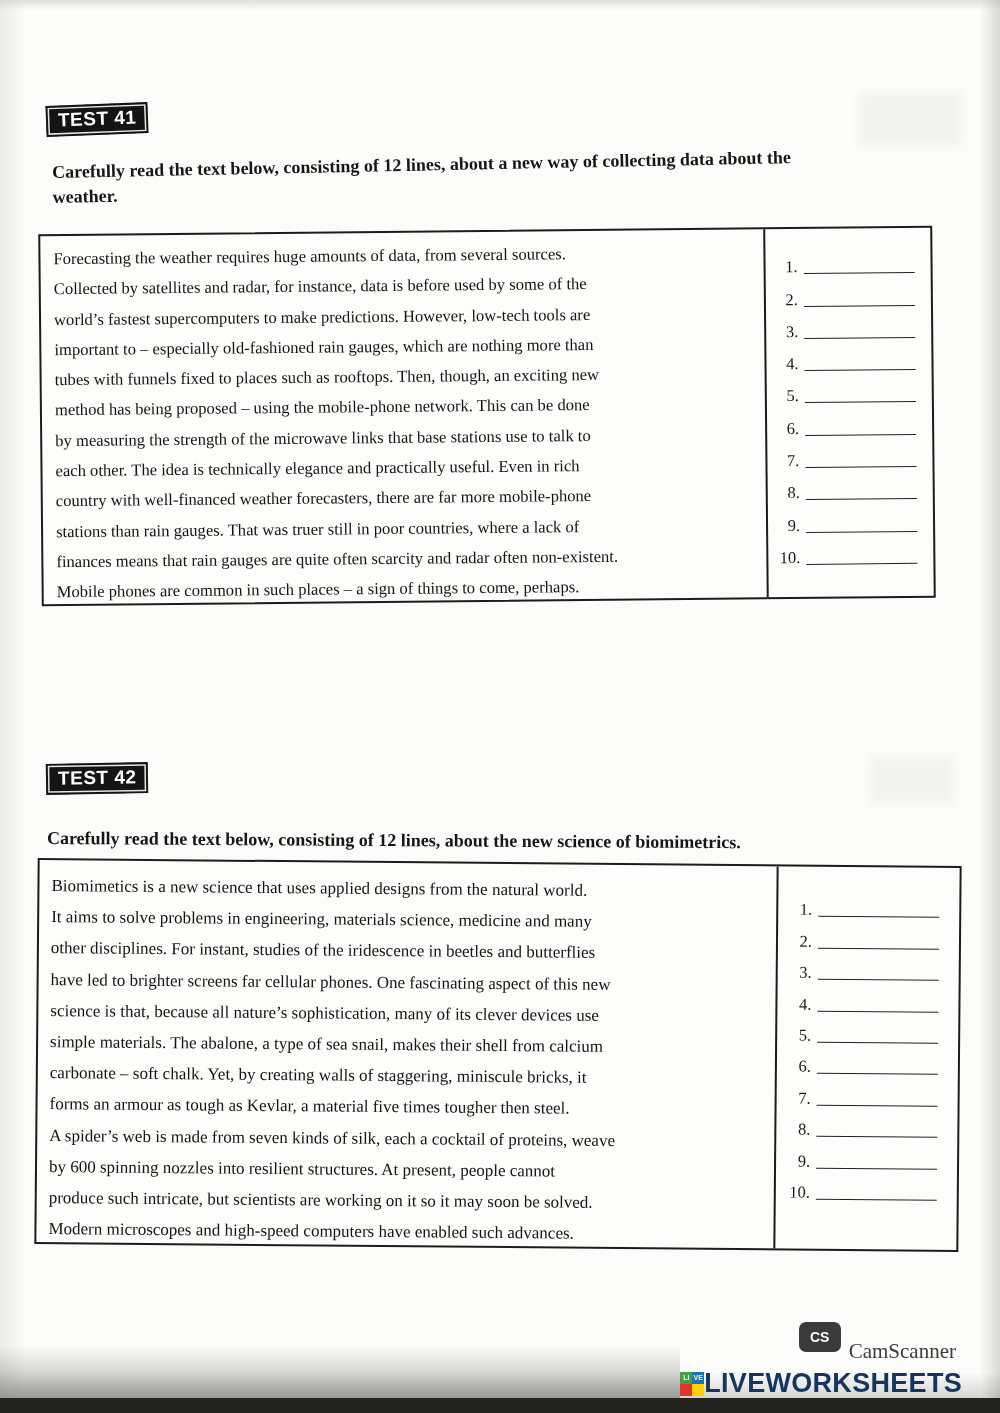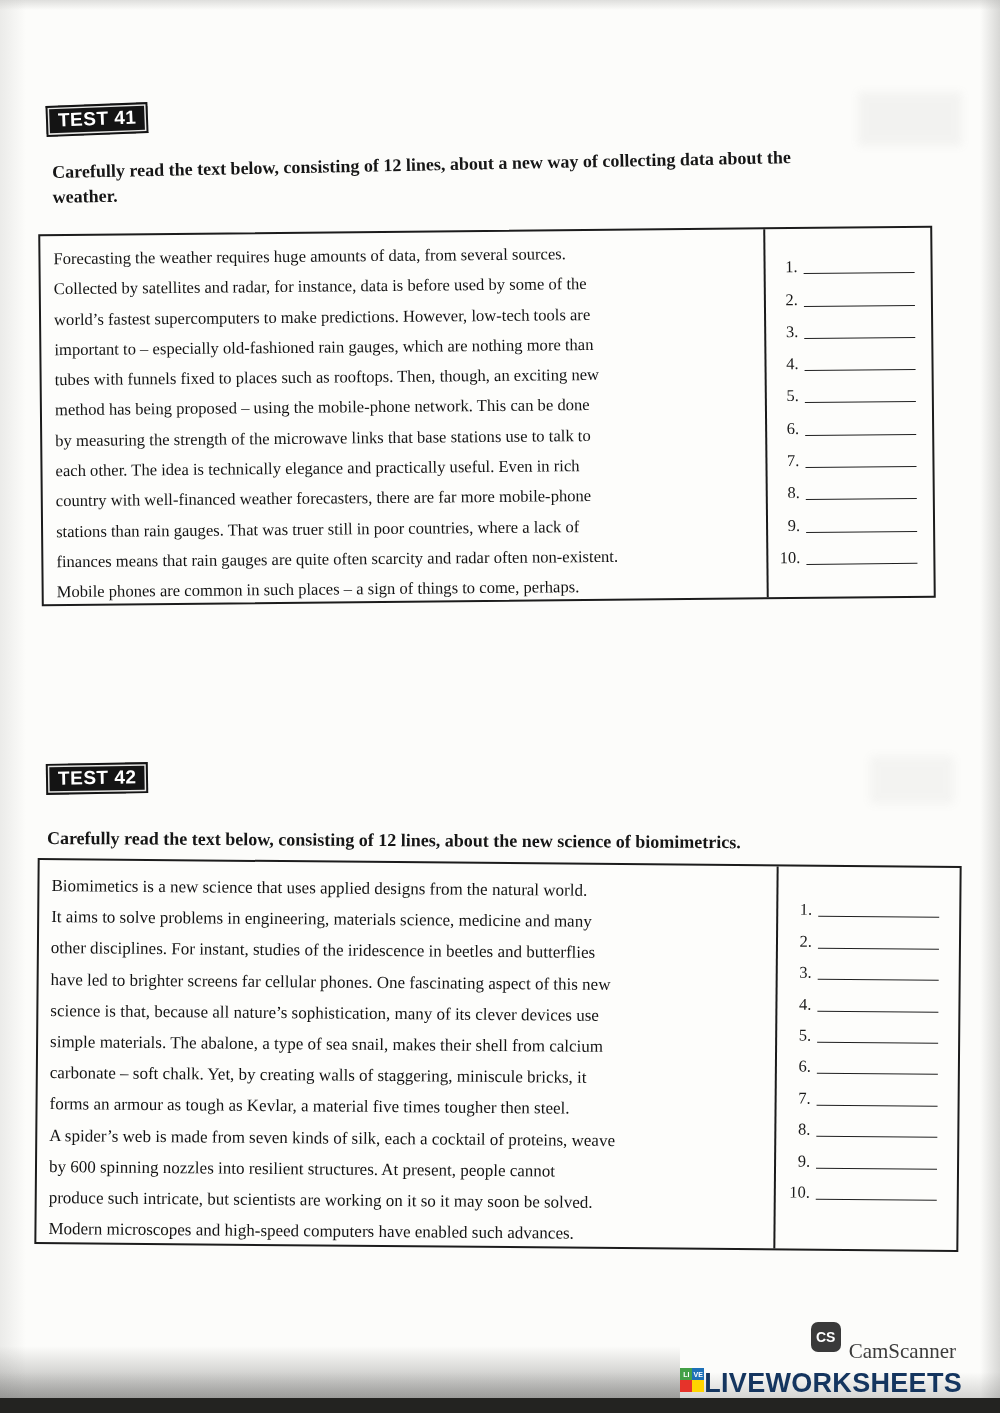--- a/index.html
+++ b/index.html
@@ -54,26 +54,26 @@
   .answers41 .ans-row { height:32.3px; }
   .answers42 { width:183px; padding:22px 20px 0 8px; }
   .answers42 .ans-row { height:31.4px; }
 
   .ans-row { display:flex; align-items:flex-end; }
   .ans-num { width:32px; text-align:right; font-size:16.5px; color:#1a1a1a; padding-right:6px; line-height:20px; }
   .ans-line { flex:1; border-bottom:1.7px solid #1f1f1f; height:16px; margin-bottom:3px; }
 
   
   .camscanner { position:absolute; right:44px; bottom:49px; display:flex; align-items:center; gap:8px; }
-  .cs-icon { width:30px; height:30px; background:#3a3a3a; border-radius:7px; color:#fff;
+  .cs-icon { width:42px; height:30px; background:#3a3a3a; border-radius:7px; color:#fff;
     font-family:"Liberation Sans", sans-serif; font-weight:bold; font-size:14px;
     display:flex; align-items:center; justify-content:center; }
   .cs-text { font-size:21px; color:#3c3c3c;margin-top:29px; }
 
-  .lws { position:absolute; right:38px; bottom:14px; display:flex; }
+  .lws { position:absolute; right:38px; bottom:14px; display:flex; align-items:center; }
   .lws-icon { width:24px; height:24px; display:grid; grid-template-columns:1fr 1fr; grid-template-rows:1fr 1fr; }
   .lws-icon span { display:flex; align-items:center; justify-content:center;
     font-family:"Liberation Sans", sans-serif; font-weight:bold; font-size:7px; color:#fff; }
   .lws-li { background:#43a047; }
   .lws-ve { background:#1d70b7; }
   .lws-r  { background:#e6332a; }
   .lws-y  { background:#ffd400; }
   .lws-text { font-family:"Liberation Sans", sans-serif; font-weight:bold; font-size:27px;
     color:#14355f; letter-spacing:.3px; }
 </style>

